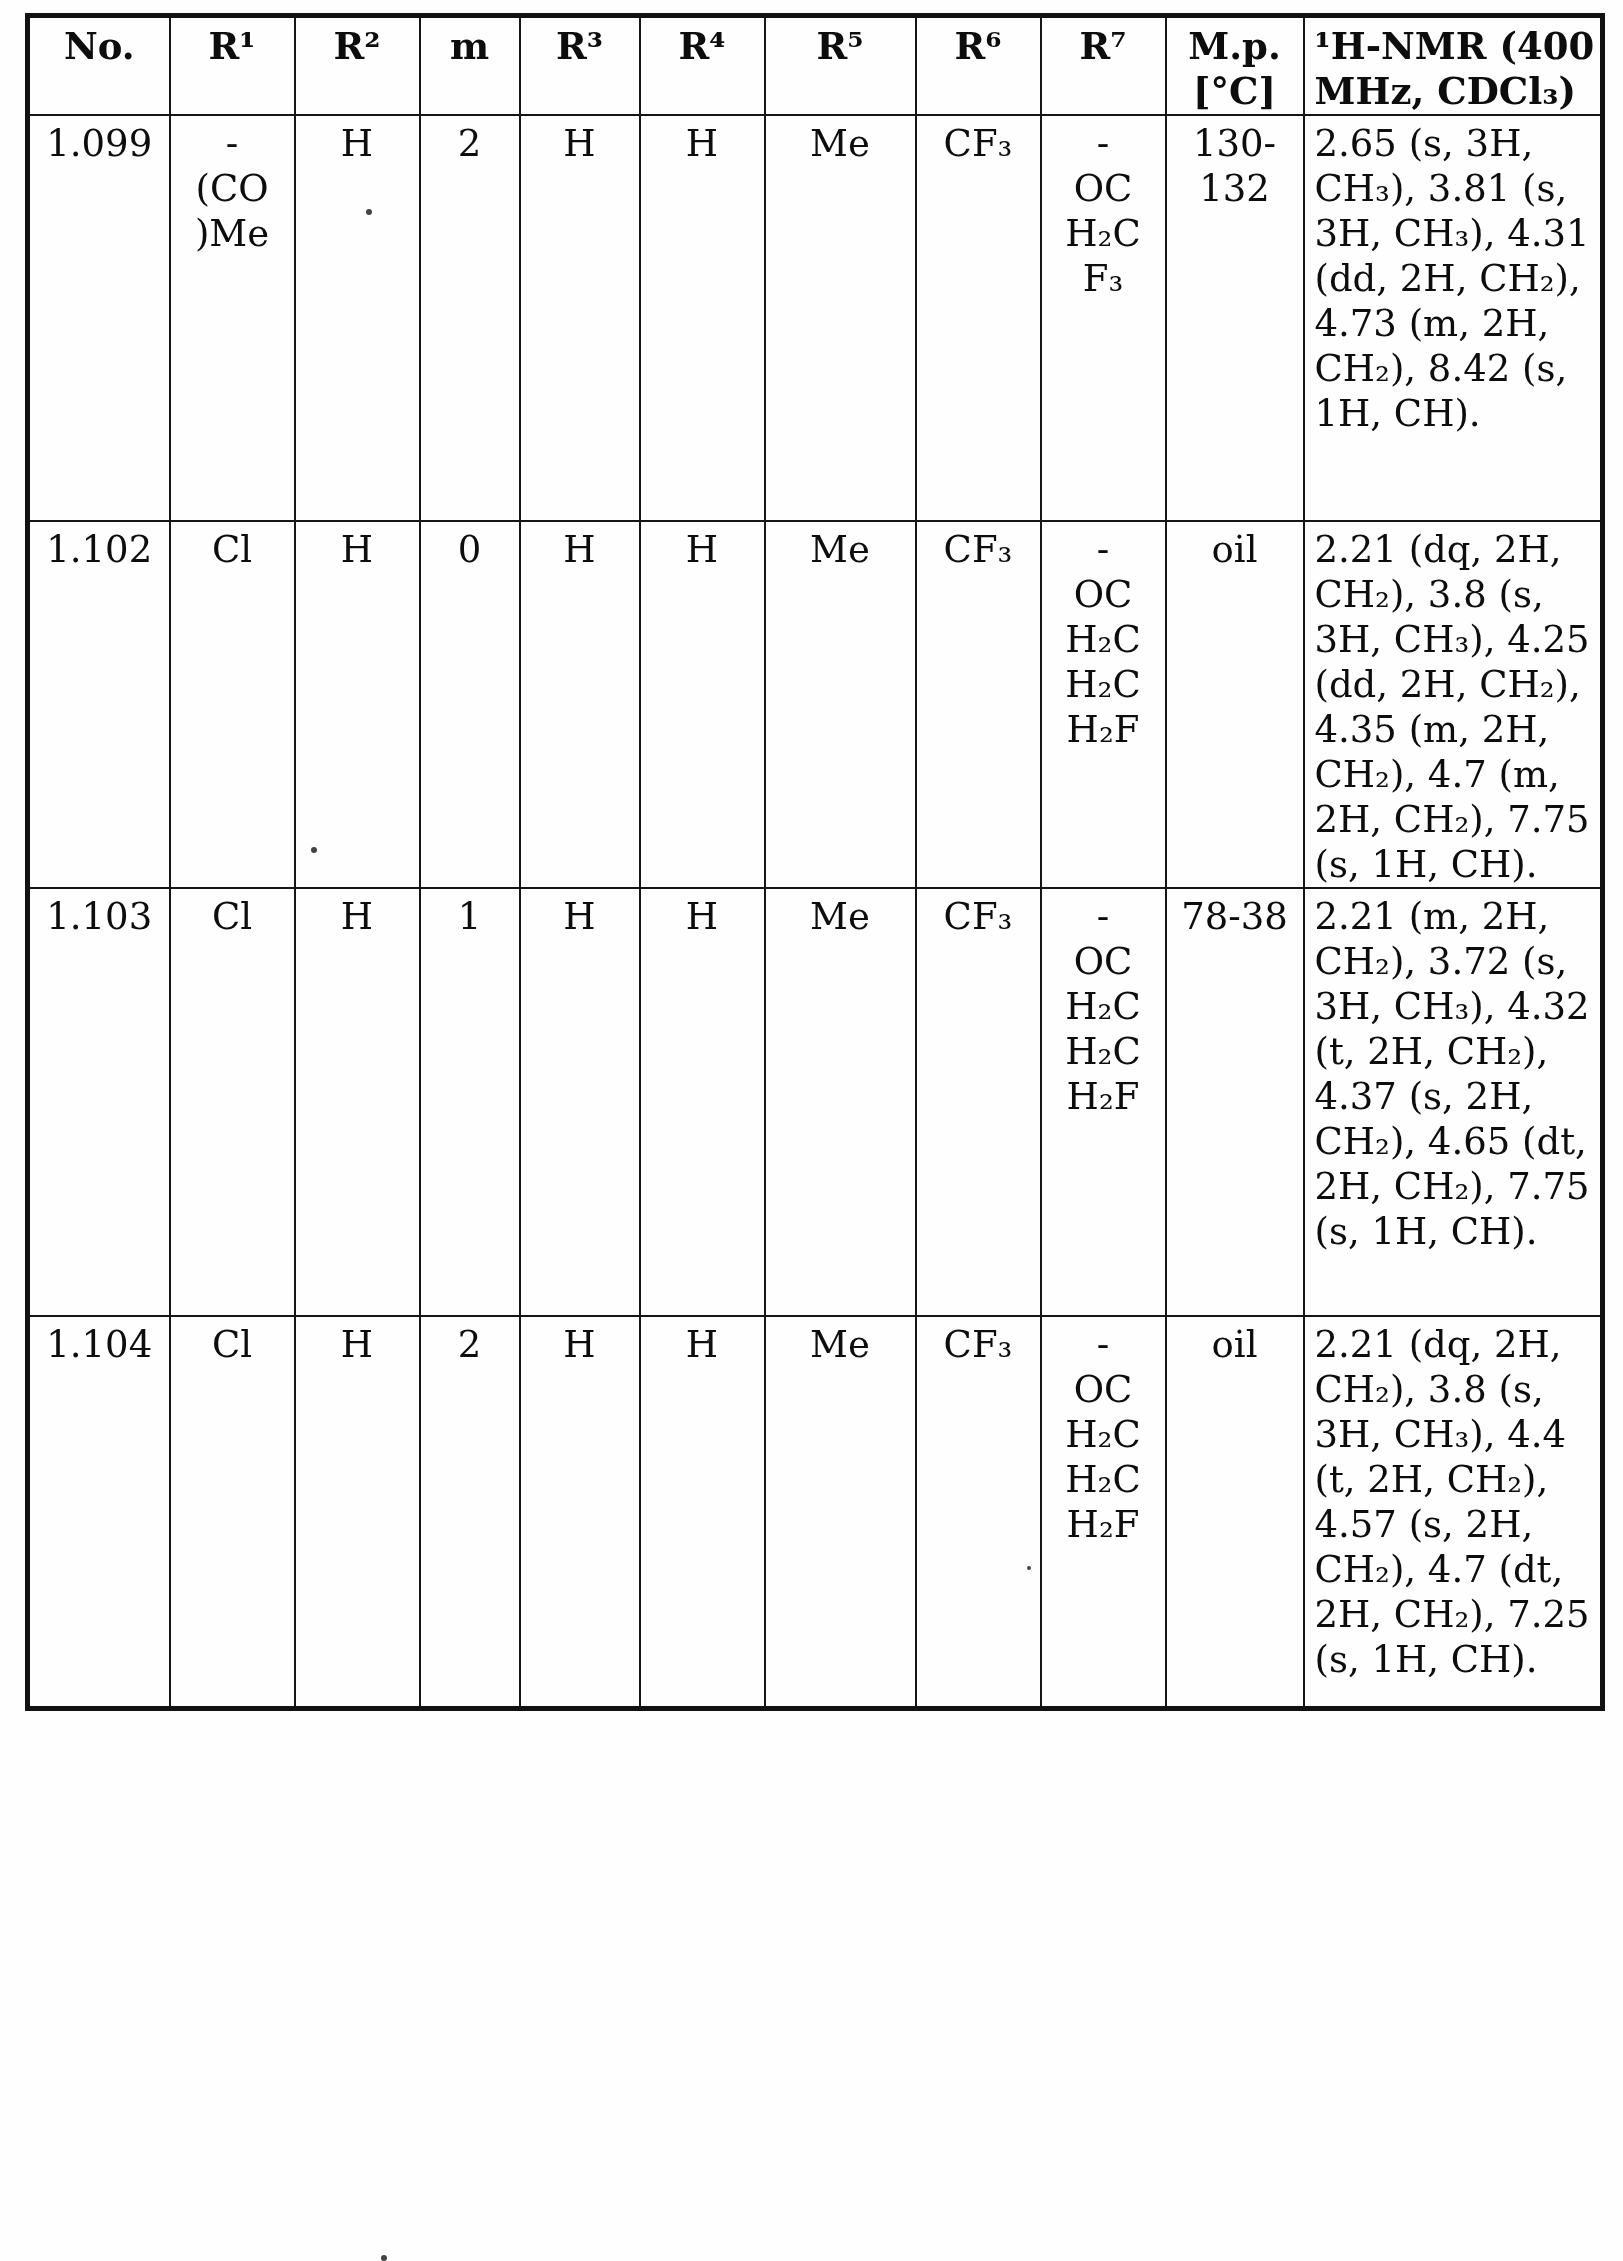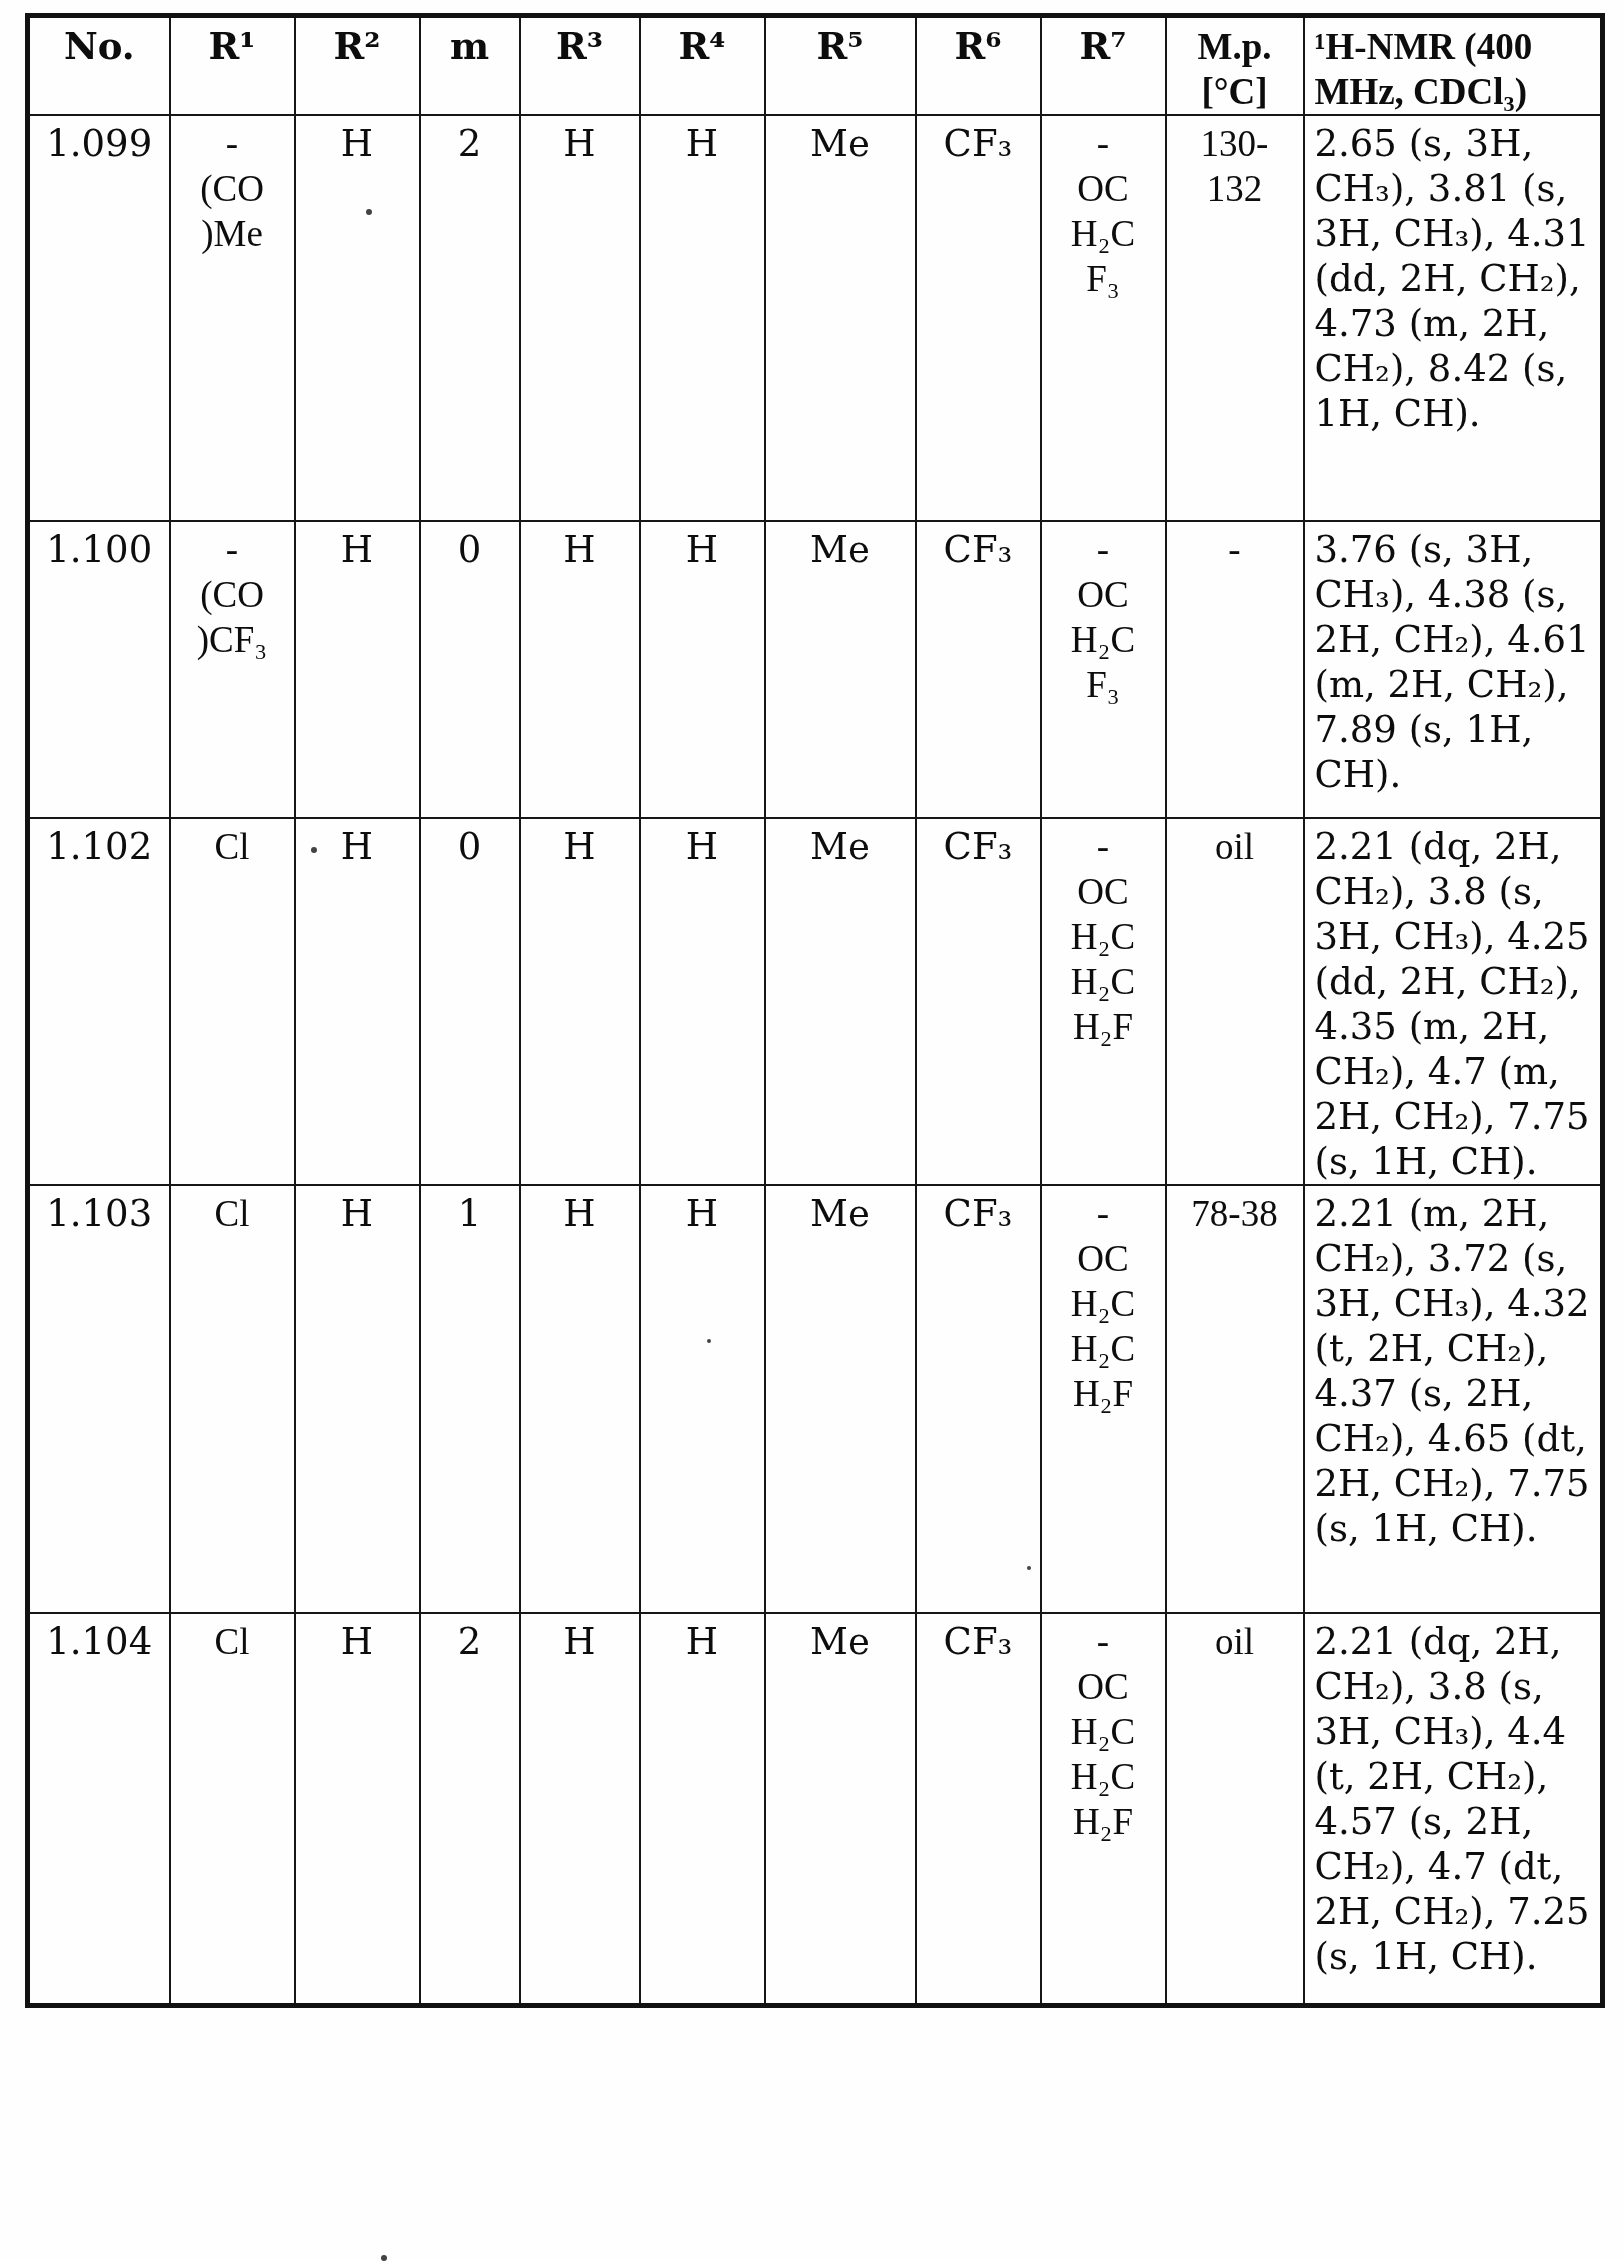--- a/index.html
+++ b/index.html
@@ -22,21 +22,21 @@
     border: 2.5px solid #161616;
     vertical-align: top;
     text-align: center;
     font-size: 37px;
     line-height: 45px;
     padding: 5px 5px 0 5px;
     overflow: hidden;
     font-weight: normal;
   }
   thead th { font-weight: bold; padding-top: 6.7px; }
-  .pre { white-space: pre-line; font-family: Liberation Serif, serif; }
+  .pre { white-space: pre-line; }
   td.nmr, th.nmr { text-align: left; padding-left: 10px; padding-right: 5px; }
   .speck {
     position: absolute; background: #222; border-radius: 50%;
     width: 5.9px; height: 5.9px; opacity: 0.85;
   }
 </style>
 </head>
 <body>
 
 <div class="sheet"></div>
@@ -84,38 +84,20 @@
       <td>H</td>
       <td>Me</td>
       <td>CF₃</td>
       <td class="pre">-
 OC
 H₂C
 F₃</td>
       <td class="pre">130-
 132</td>
       <td class="nmr">2.65 (s, 3H, CH₃), 3.81 (s, 3H, CH₃), 4.31 (dd, 2H, CH₂), 4.73 (m, 2H, CH₂), 8.42 (s, 1H, CH).</td>
-    </tr>
-    <tr style="height:297px">
-      <td>1.100</td>
-      <td class="pre">-
-(CO
-)CF₃</td>
-      <td>H</td>
-      <td>0</td>
-      <td>H</td>
-      <td>H</td>
-      <td>Me</td>
-      <td>CF₃</td>
-      <td class="pre">-
-OC
-H₂C
-F₃</td>
-      <td class="pre">-</td>
-      <td class="nmr">3.76 (s, 3H, CH₃), 4.38 (s, 2H, CH₂), 4.61 (m, 2H, CH₂), 7.89 (s, 1H, CH).</td>
     </tr>
     <tr style="height:303px">
       <td>1.102</td>
       <td class="pre">Cl</td>
       <td>H</td>
       <td>0</td>
       <td>H</td>
       <td>H</td>
       <td>Me</td>
       <td>CF₃</td>

